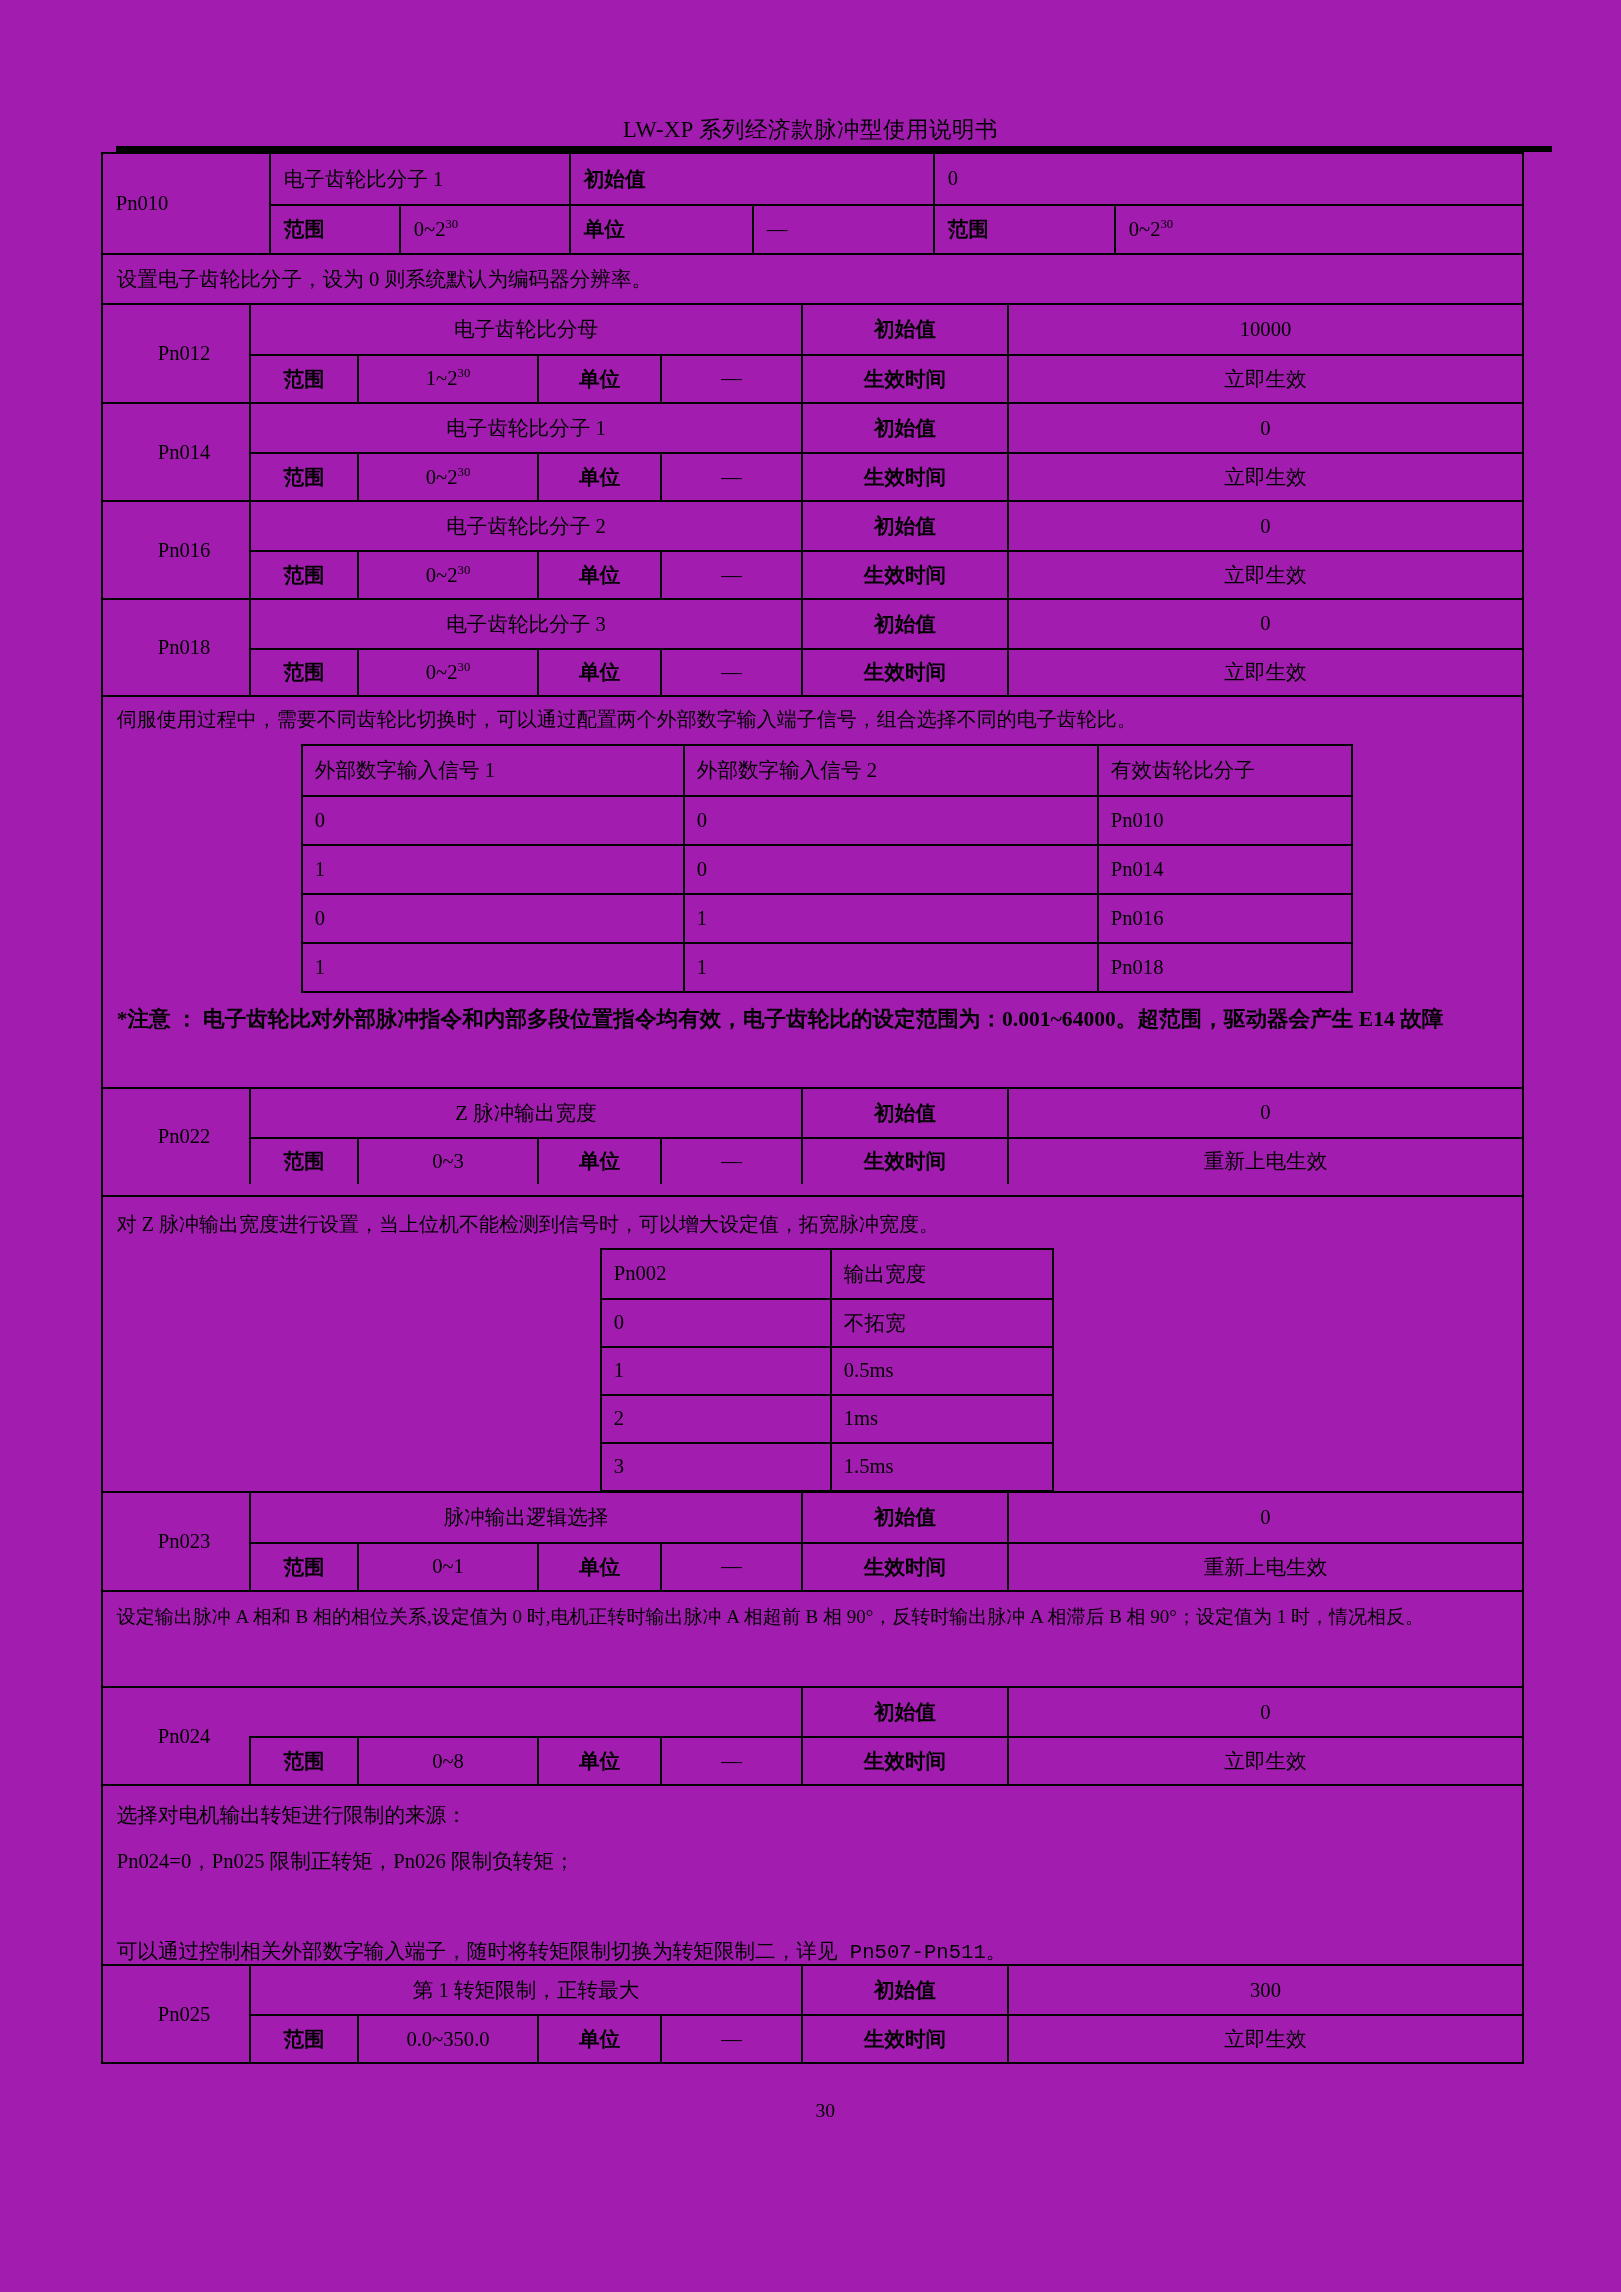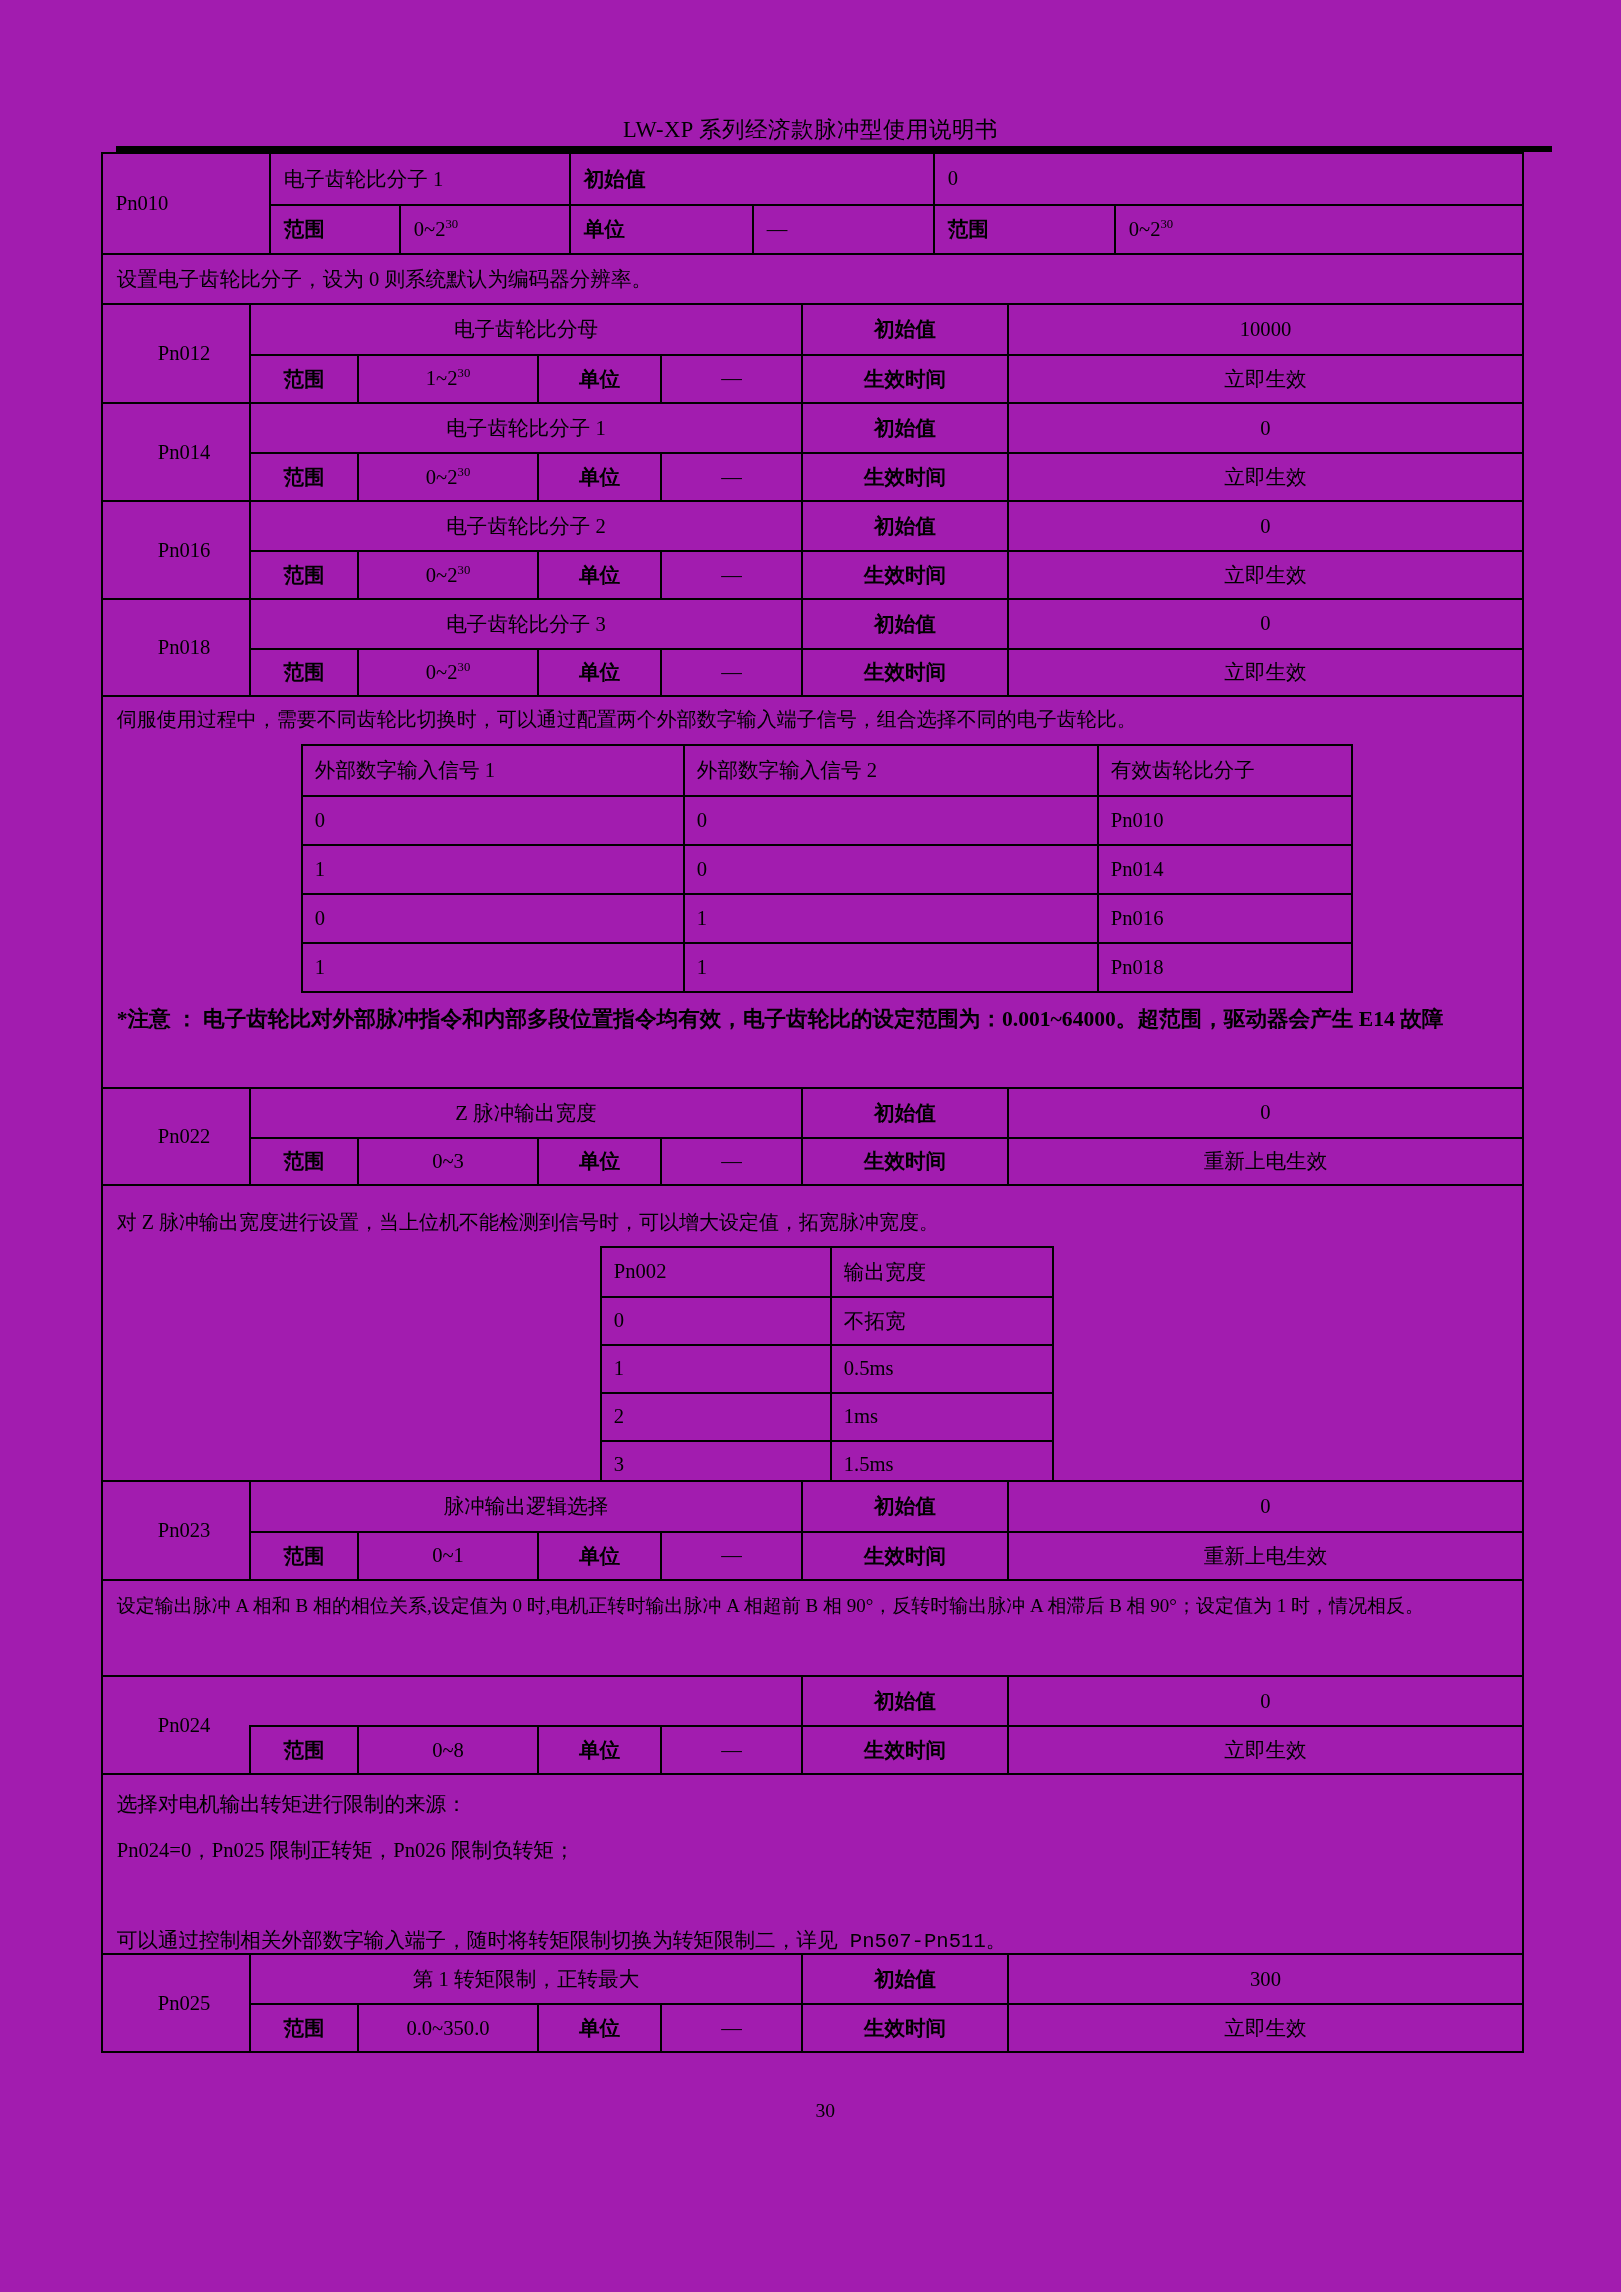--- a/index.html
+++ b/index.html
@@ -46,21 +46,21 @@
   .bigrow { padding:3.9px 0 0 0; }
   .ptext { font-size:20px; margin:0 13.7px; line-height:37px; }
   .gtable { width:1052px; margin:5.9px 0 0 198px; border:2px solid #000; }
   .gt-row { display:grid; grid-template-columns:380px 414px 1fr; height:49px; }
   .zt-row { display:grid; grid-template-columns:228px 1fr; height:48px; }
   .gcell { display:flex; align-items:center; padding-left:11.8px; font-size:20.6px; }
   .gcell + .gcell { border-left:2px solid #000; }
   .gt-row.tb > .gcell, .zt-row.tb > .gcell { border-top:2px solid #000; }
   .note { font-weight:bold; font-size:21.6px; line-height:45px; margin:3.9px 13.7px 0; padding-left:100px; text-indent:-100px; }
 
-  .zrow { padding-top:18px; }
+  .zrow { padding-top:9px;margin-top:11px; }
   .ztable { width:454px; margin:4.9px 0 0 497px; border:2px solid #000; }
 
   .desc2 { font-size:19px; padding:2px 13.7px 0; line-height:46px; }
   .desc3 { padding:5.9px 13.7px 0; }
   .desc3 p { font-size:20.6px; line-height:46px; }
   .desc3 p.gap { margin-top:46px;font-family:Liberation Mono, monospace; }
 
   .footer-pagenum {
     position:absolute; top:2100px; left:101px; width:1423px;
     text-align:center; font-size:19.6px; text-indent:25.5px;

